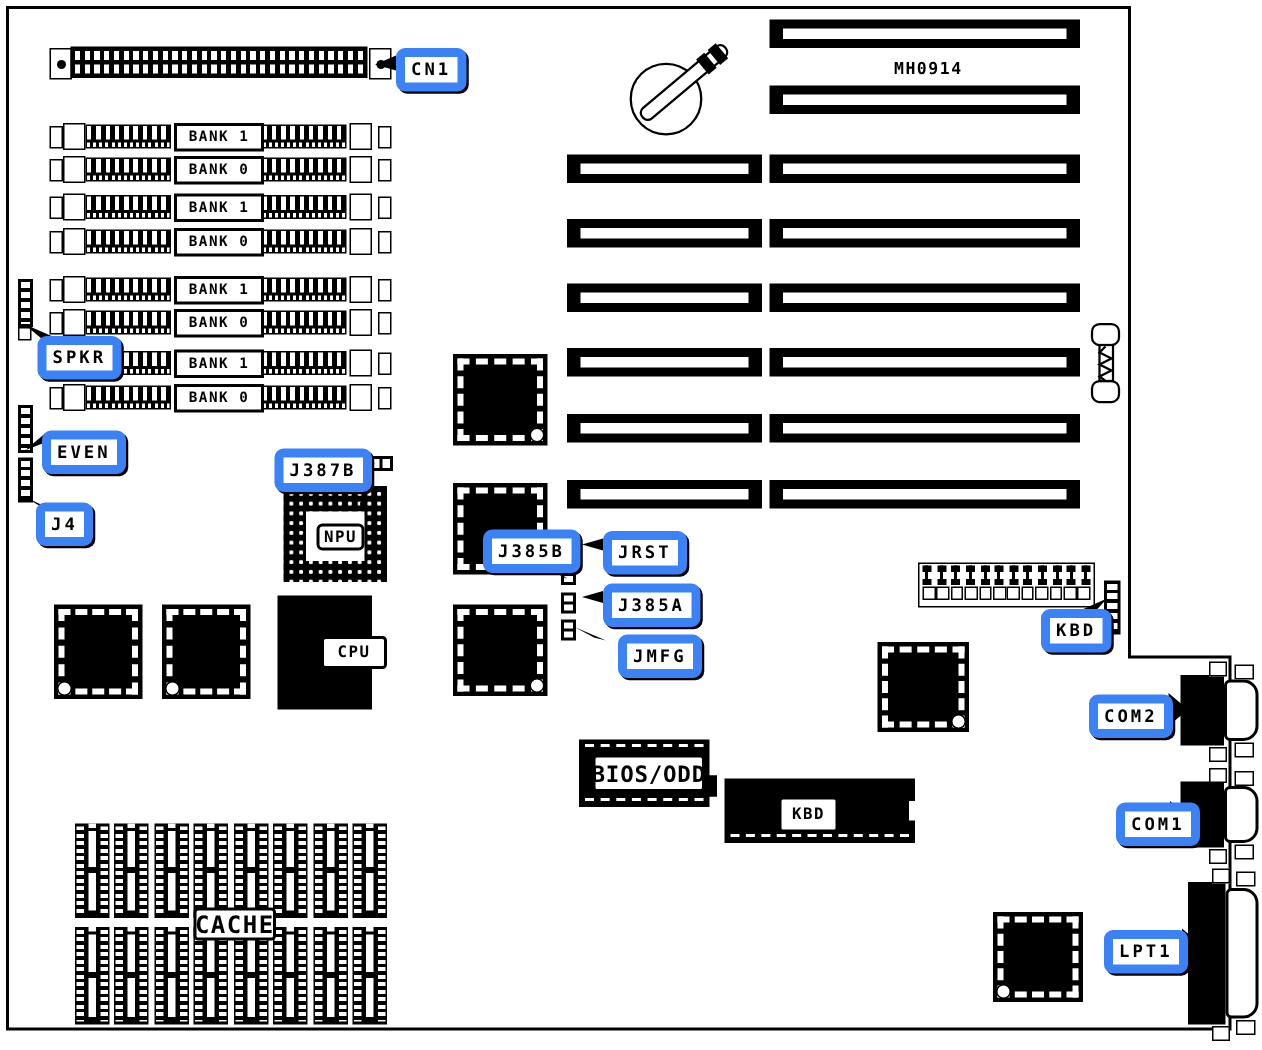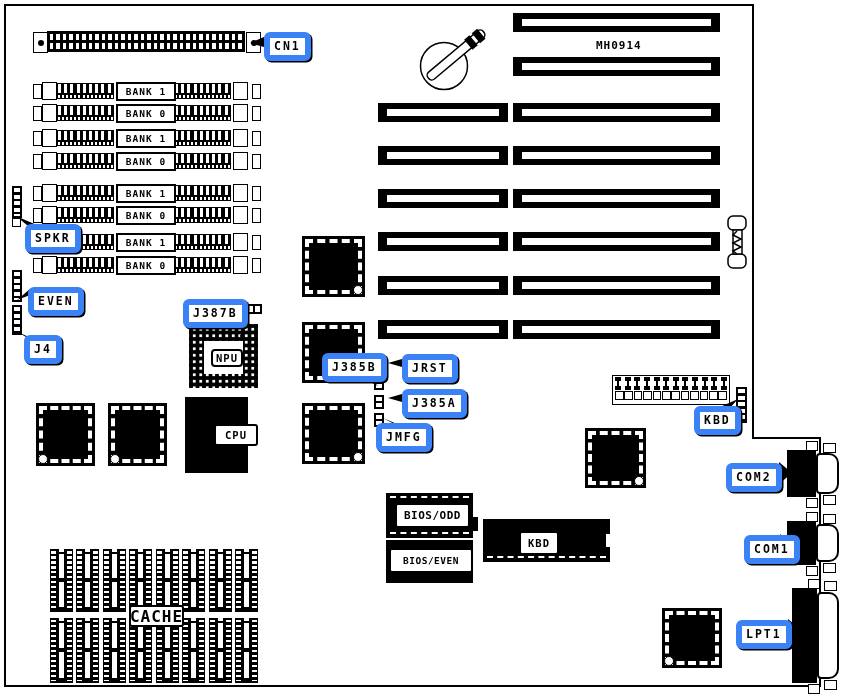--- a/index.html
+++ b/index.html
@@ -11,21 +11,21 @@
   #svg-tails{z-index:30}
 
   
   .co{position:absolute;z-index:40;background:#fff;border:6px solid #3b82f6;border-radius:6px;
       box-shadow:1.5px 1.5px 0 0 #000;padding:2px 4px;font-weight:bold;font-size:11.5px;
       letter-spacing:2px;line-height:1.1;white-space:nowrap}
   #co-cn1{left:264px;top:32px}      #co-kloc{left:25px;top:224px}
   #co-spkr{left:28px;top:287px}     #co-j4{left:24px;top:335px}
   #co-j387b{left:183px;top:299px}   #co-j385b{left:322px;top:353px}
   #co-jrst{left:402px;top:354px}    #co-j385a{left:402px;top:389px}
-  #co-jmfg{left:376px;top:423px}    #co-kbd{left:694px;top:406px}
+  #co-jmfg{left:412px;top:423px}    #co-kbd{left:694px;top:406px}
   #co-com2{left:726px;top:463px}    #co-com1{left:744px;top:535px}
   #co-lpt1{left:736px;top:620px}
 
   
   .chiplabel{position:absolute;z-index:6;background:#fff;border:2px solid #000;border-radius:3px;
       display:flex;align-items:center;justify-content:center;font-weight:bold;letter-spacing:1px}
 
   
   #cn1{left:33px;top:30px;width:226px;height:24px}
   .ear{position:absolute;top:2px;width:13px;height:19px;background:#fff;border:1.5px solid #000}
@@ -107,21 +107,21 @@
   .cap{width:6px;height:13px;
     background:linear-gradient(90deg,transparent 0 2px,#000 2px 4px,transparent 4px 6px),
                linear-gradient(180deg,#000 0 4px,transparent 4px 9px,#000 9px 13px)}
   #rpack-squares{position:absolute;left:2px;right:2px;top:15px;height:9px;display:flex;justify-content:space-between}
   .sqr{width:6.5px;height:7px;background:#fff;border:1.5px solid #000}
 
   
   .romchip{position:absolute;background:#000}
   .dashline{position:absolute;left:4px;right:4px;border-top:2px dashed #fff}
   #bios-odd{left:386px;top:493px;width:87px;height:45px}
-  #bios-odd .chiplabel{left:9px;top:10px;width:71px;height:21px;font-size:11px;letter-spacing:.5px}
+  #bios-odd .chiplabel{left:9px;top:10px;width:71px;height:21px;font-size:15px;letter-spacing:.5px}
   #bios-odd .tab{position:absolute;right:-5px;top:24px;width:5px;height:12px;background:#000}
   #bios-even{left:386px;top:540px;width:87px;height:43px}
   #bios-even .chiplabel{left:3px;top:8px;width:80px;height:21px;font-size:9.5px;letter-spacing:.5px}
   #kbdchip{left:483px;top:519px;width:127px;height:43px}
   #kbdchip .chiplabel{left:36px;top:12px;width:36px;height:20px;font-size:10.5px}
   #kbdchip .knotch{position:absolute;right:-2px;top:15px;width:6px;height:13px;background:#fff}
 
   
   .sock{position:absolute;width:23px;background:#000}
   .sock-lp{position:absolute;left:1px;top:2px;bottom:2px;width:5px;
@@ -567,23 +567,20 @@
         <div class="sqr"></div>
       </div>
   </div>
 
   <div class="romchip" id="bios-odd">
     <div class="dashline" style="top:3px"></div>
     <div class="dashline" style="bottom:4px"></div>
     <div class="chiplabel">BIOS/ODD</div>
     <div class="tab"></div>
   </div>
-  <div class="romchip" id="bios-even">
-    <div class="chiplabel">BIOS/EVEN</div>
-  </div>
   <div class="romchip" id="kbdchip">
     <div class="dashline" style="bottom:4px"></div>
     <div class="chiplabel">KBD</div>
     <div class="knotch"></div>
   </div>
 
   <div class="chiplabel" id="cache-label">CACHE</div>
 
   <div class="conn-body" id="com2-body"></div>
   <div class="dsub" id="com2-d"></div>

